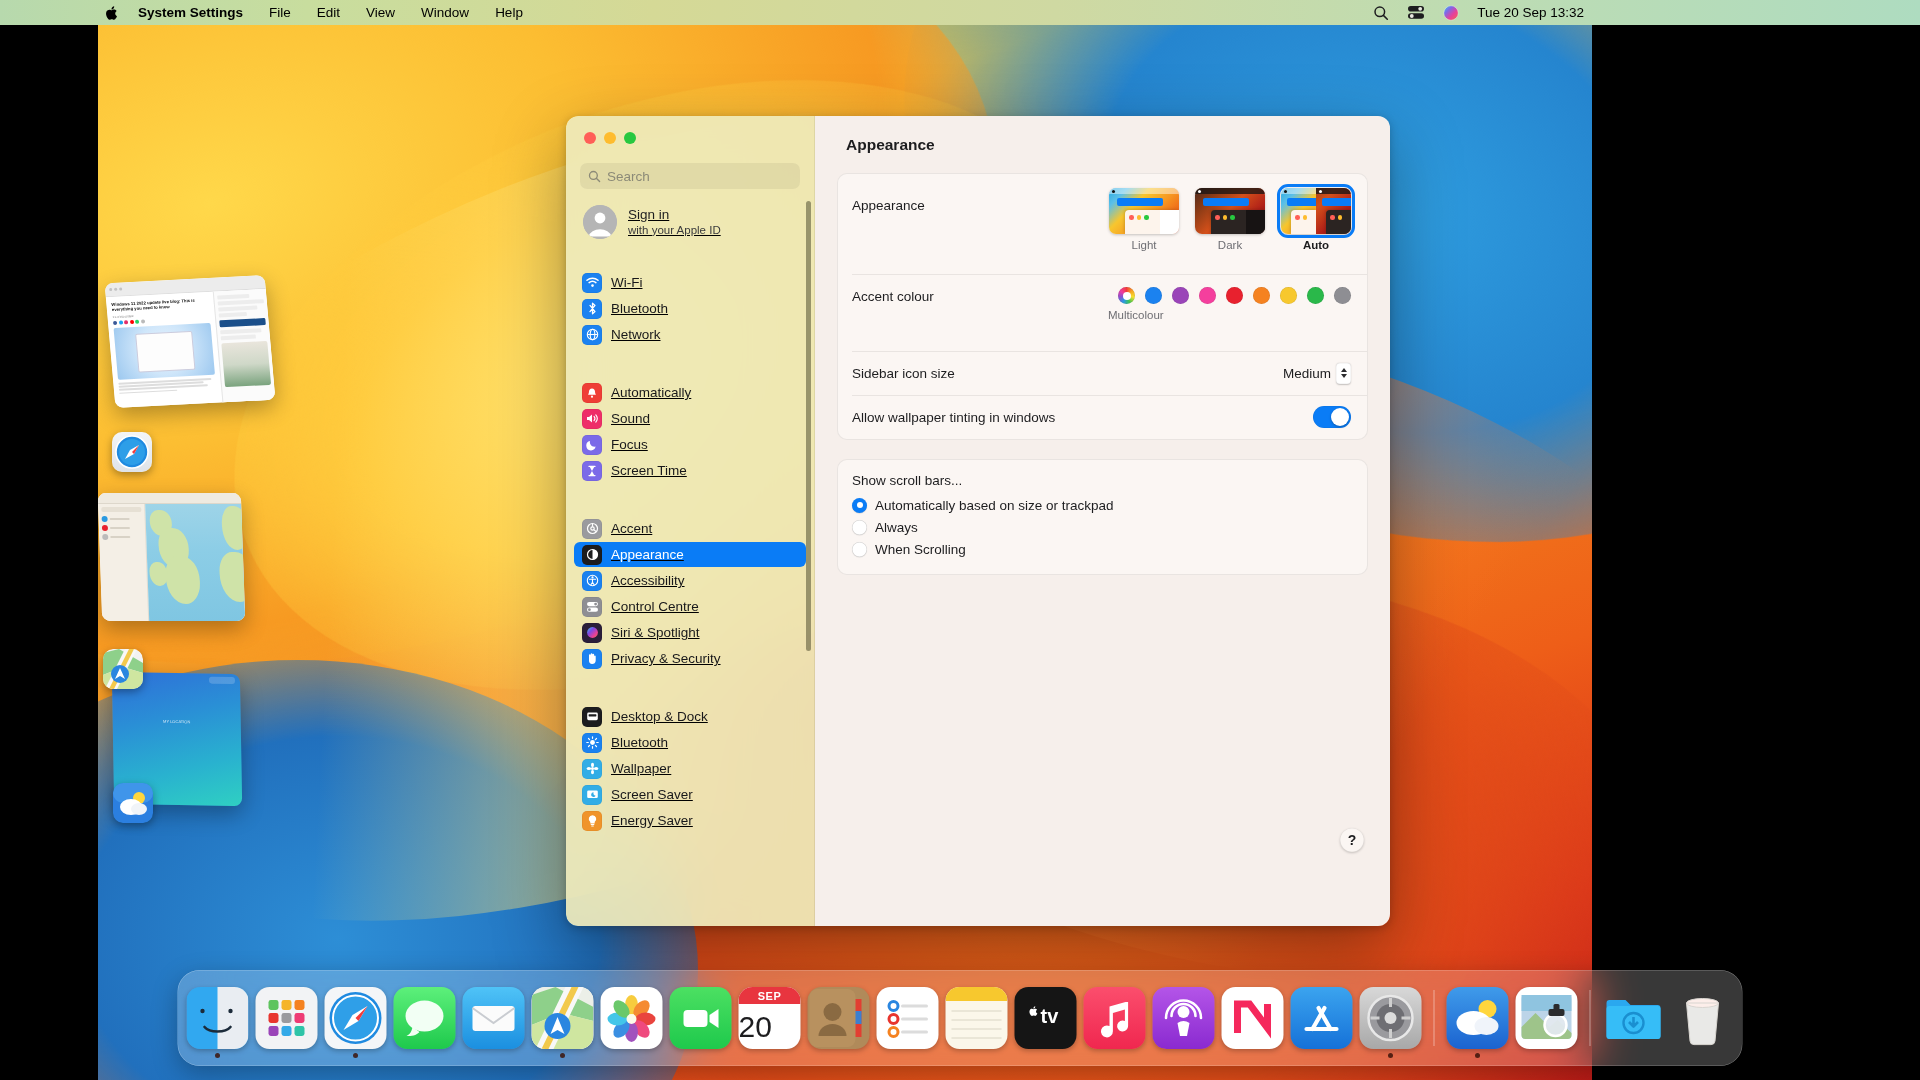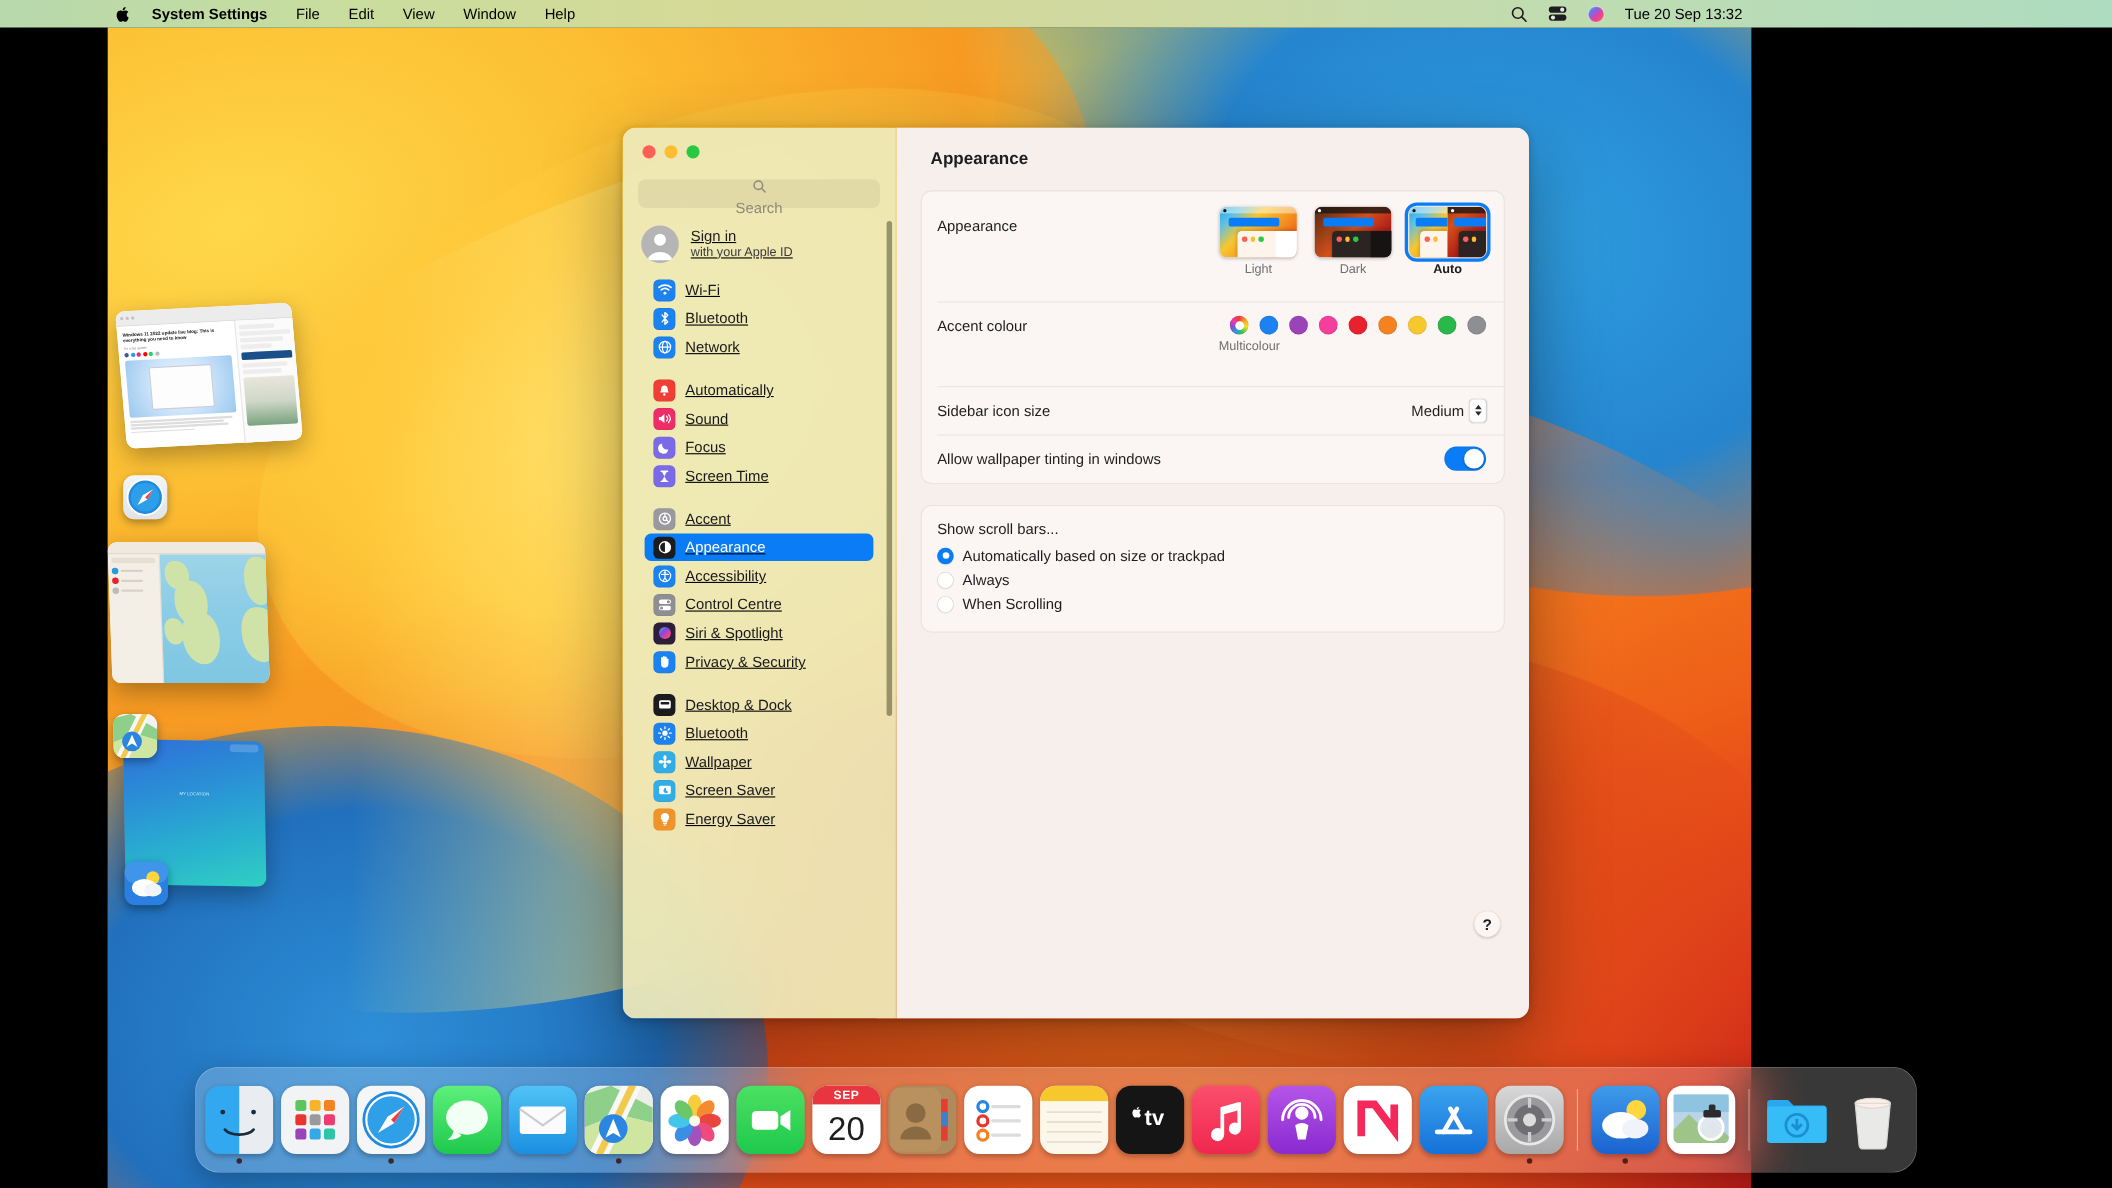--- a/index.html
+++ b/index.html
@@ -178,21 +178,20 @@
   .tl { width: 12px; height: 12px; border-radius: 50%; }
   .tl-red { background: #ff5f57; }
   .tl-yellow { background: #febc2e; }
   .tl-green { background: #28c840; }
   #ss-search {
     margin: 19px 14px 0 14px; height: 26px;
     background: rgba(0,0,0,0.06);
     border-radius: 7px;
     display: flex; align-items: center; gap: 6px;
     padding: 0 8px;
-    flex-direction: column;
   }
   #ss-search .ph { font-size: 13.5px; color: #8c8a78; }
   #ss-scroll {
     flex: 1; overflow: hidden; position: relative;
     padding-top: 12px;
     text-decoration: underline;
   }
   #ss-scrollthumb {
     position: absolute; right: 3px; top: 12px;
     width: 5px; height: 450px;
@@ -204,21 +203,21 @@
     padding: 4px 14px 12px 17px;
   }
   #avatar {
     width: 34px; height: 34px; border-radius: 50%;
     background: #b8b8b8;
     display: flex; align-items: flex-end; justify-content: center;
     overflow: hidden; flex: none;
   }
   #signin .t1 { font-size: 13.5px; color: #1d1d1f; line-height: 1.15; }
   #signin .t2 { font-size: 11.5px; color: #3a3a3c; line-height: 1.25; }
-  .nav-group { padding: 0 20px; }
+  .nav-group { padding: 0 8px; margin-top: 19px; }
   .nav-gap { height: 13px; }
   .nav-item {
     display: flex; align-items: center; gap: 9px;
     height: 25px; padding: 0 8px;
     border-radius: 6px;
     font-size: 13.5px; color: #18181a;
     margin-bottom: 1px;
   }
   .nav-item.selected { background: #0a7cf6; color: #fff; }
   .nav-ico {
@@ -380,21 +379,21 @@
     box-shadow: 0 8px 26px rgba(0,0,0,0.28), inset 0 0 0 0.5px rgba(255,255,255,0.35);
     backdrop-filter: blur(24px);
     display: flex; align-items: center; gap: 7px;
     z-index: 30;
   }
   .dock-item { position: relative; width: 62px; height: 62px; }
   .dock-icon {
     width: 62px; height: 62px; border-radius: 14px;
     overflow: hidden; position: relative;
     box-shadow: 0 2px 5px rgba(0,0,0,0.25);
-    display: flex; align-items: center; justify-content: center;
+    display: flex; align-items: flex-start; justify-content: center;
   }
   .run-dot {
     position: absolute; left: 50%; transform: translateX(-50%);
     bottom: -9px; width: 5px; height: 5px; border-radius: 50%;
     background: rgba(60,20,10,0.85);
   }
   .dock-sep { width: 1px; height: 56px; background: rgba(255,255,255,0.45); margin: 0 5px; }
   svg { display: block; }
 </style>
 </head>

